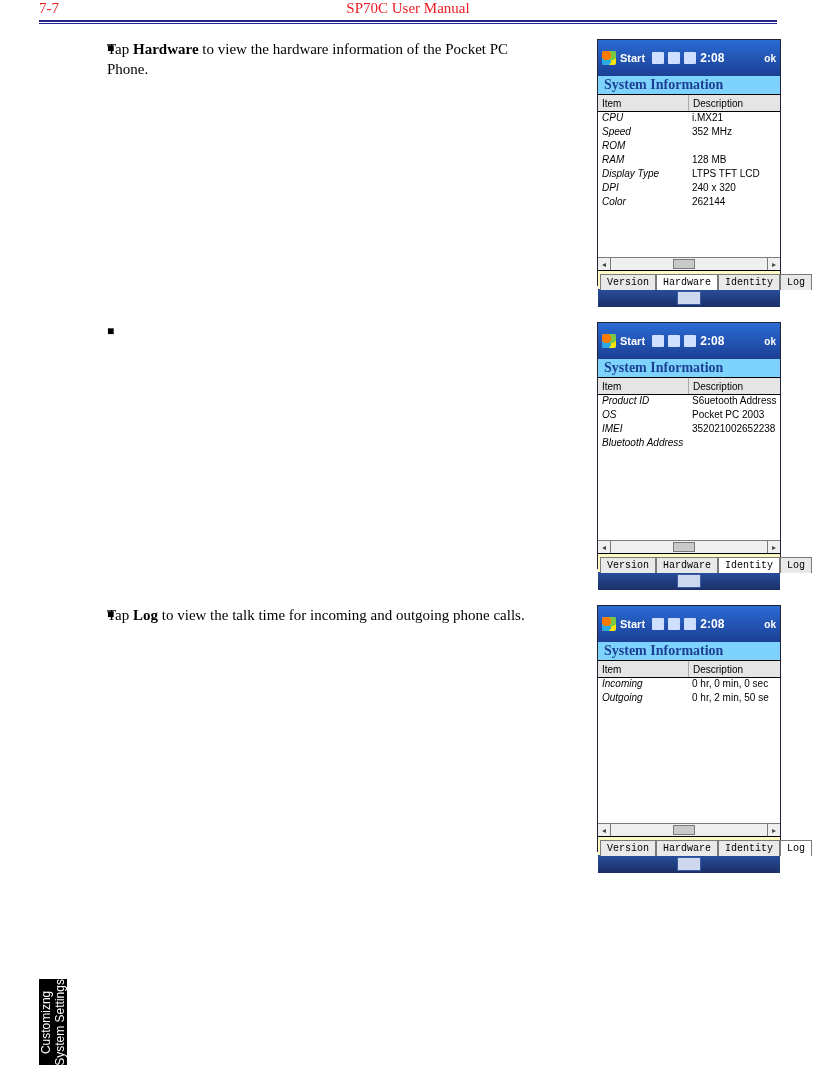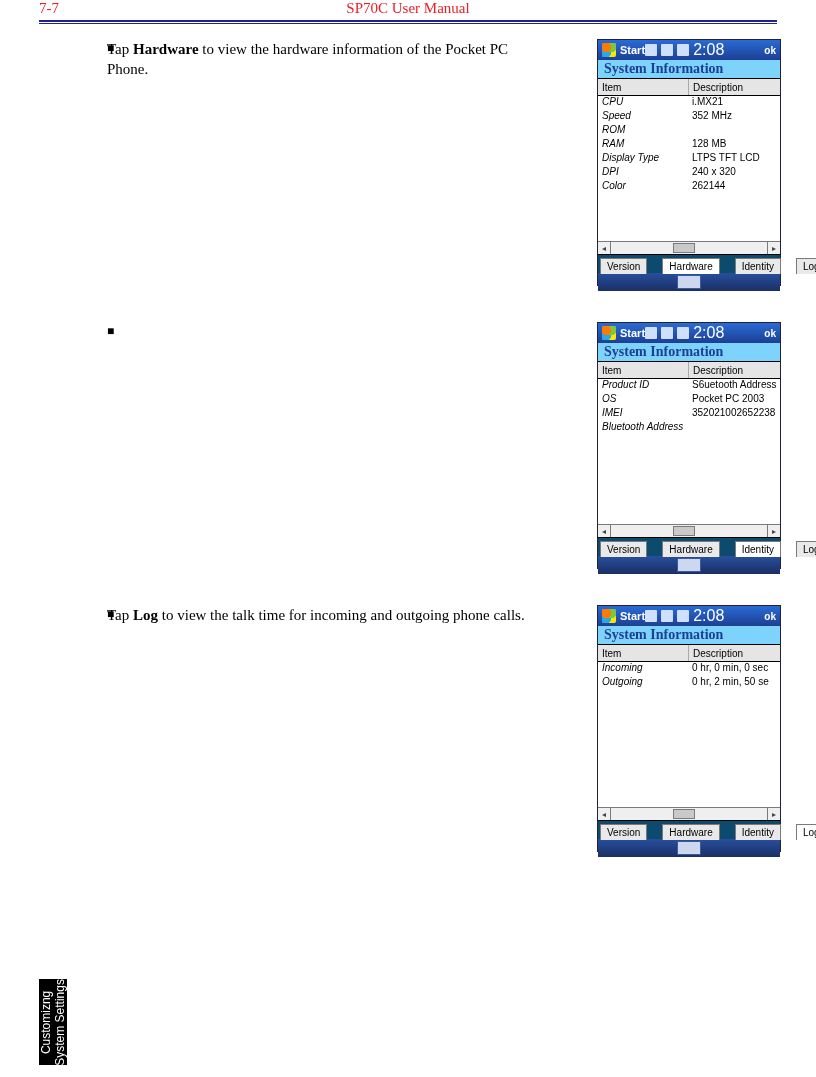--- a/index.html
+++ b/index.html
@@ -43,36 +43,36 @@
   
   .shot {
     position:absolute; left:597px; width:182px; height:245px;
     border:1px solid #223; background:#fff;
     font-family:Tahoma, Verdana, sans-serif;
     font-size:10px; color:#000;
   }
   .shot .bar {
     height:20px; background:linear-gradient(#2a6bd4,#1c3f94);
     display:flex; align-items:center; color:#fff; font-size:11px; font-weight:bold;
-    position:relative; padding:0 4px;
+    position:relative; padding:8px 4px;
   }
   .shot .bar .flag {
     width:14px; height:14px; margin-right:4px;
     background:
       radial-gradient(circle at 30% 30%, #ff7a00 35%, transparent 36%),
       radial-gradient(circle at 70% 30%, #7ac943 35%, transparent 36%),
       radial-gradient(circle at 30% 70%, #29abe2 35%, transparent 36%),
       radial-gradient(circle at 70% 70%, #ffe600 35%, transparent 36%),
       #fff;
     border-radius:2px; flex:0 0 14px;
   }
   .shot .bar .barlbl { flex:0 0 auto; }
   .shot .bar .ricons { margin-left:auto; display:flex; align-items:center; gap:4px; }
   .shot .bar .ico { width:12px; height:12px; background:#cfe0ff; border-radius:1px; }
-  .shot .bar .time { font-size:16px; font-weight:normal; }
+  .shot .bar .time { font-size:12px; font-weight:bold; }
   .shot .bar .ok { font-size:10px; font-weight:bold;margin-left:36px; }
   .shot .subt {
     height:18px; display:flex; align-items:center; padding-left:6px;
     color:#1c3f94; font-size:14px; font-weight:bold;
     border-bottom:1px solid #000; background:#7dd3fc;font-family:Liberation Serif, serif;
   }
   .shot .cols {
     height:16px; border-bottom:1px solid #000;
     display:flex; background:#e5e5e5;
   }
@@ -84,22 +84,22 @@
   .shot .row .c2 { flex:1; padding-left:4px; white-space:nowrap; overflow:hidden; }
   .shot .hscroll {
     height:12px; border-top:1px solid #7a7a7a; background:#efefef;
     display:flex;
   }
   .shot .hscroll .btn { width:12px; border-right:1px solid #7a7a7a; display:flex; align-items:center; justify-content:center; font-size:8px; color:#444;}
   .shot .hscroll .btn:last-of-type { border-left:1px solid #7a7a7a; border-right:0;}
   .shot .hscroll .track { flex:1; position:relative; }
   .shot .hscroll .thumb { position:absolute; left:40%; top:1px; width:20px; height:8px; background:#c9c9c9; border:1px solid #7a7a7a;}
   .shot .tabs {
-    height:18px; border-top:1px solid #000; background:#0c4a6e;
-    display:flex; align-items:flex-end; padding-left:2px; gap:15px;
+    height:18px; border-top:1px solid #000; background:#fef9c3;
+    display:flex; align-items:flex-end; padding-left:2px; gap:0;font-family:Liberation Mono, monospace;
   }
   .shot .tabs .tab {
     font-size:10px; padding:2px 6px; border:1px solid #7a7a7a;
     border-bottom:none; background:#e9e9e9; position:relative; top:1px;
     color:#000;
   }
   .shot .tabs .tab.active { background:#fff; }
   .shot .soft {
     height:18px; background:linear-gradient(#274f9e,#1b2f66);
     display:flex; align-items:center; justify-content:center;

